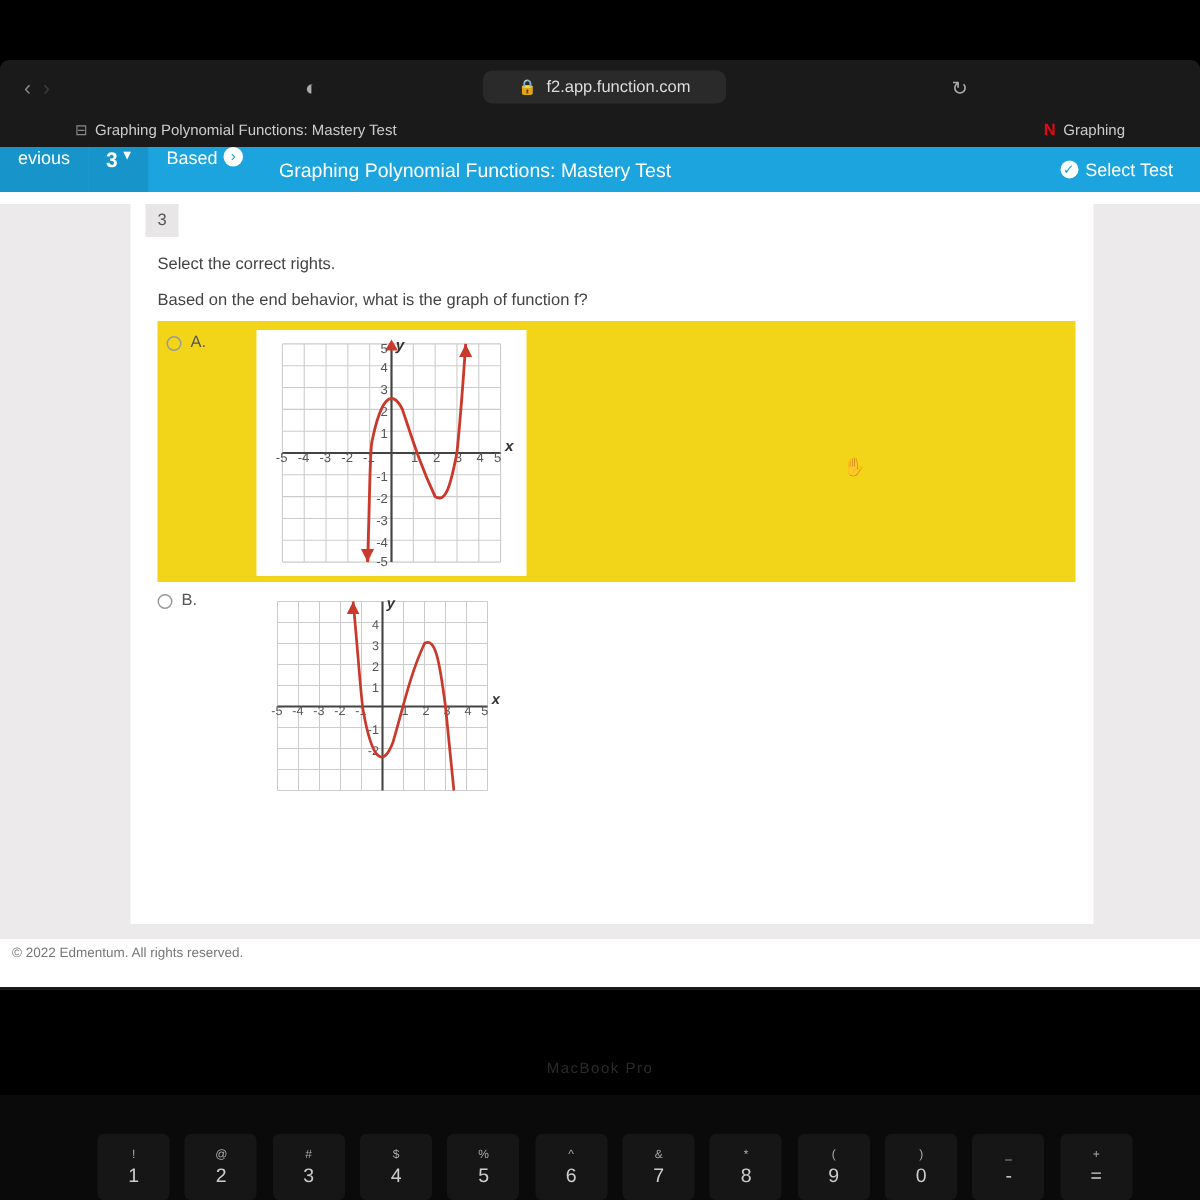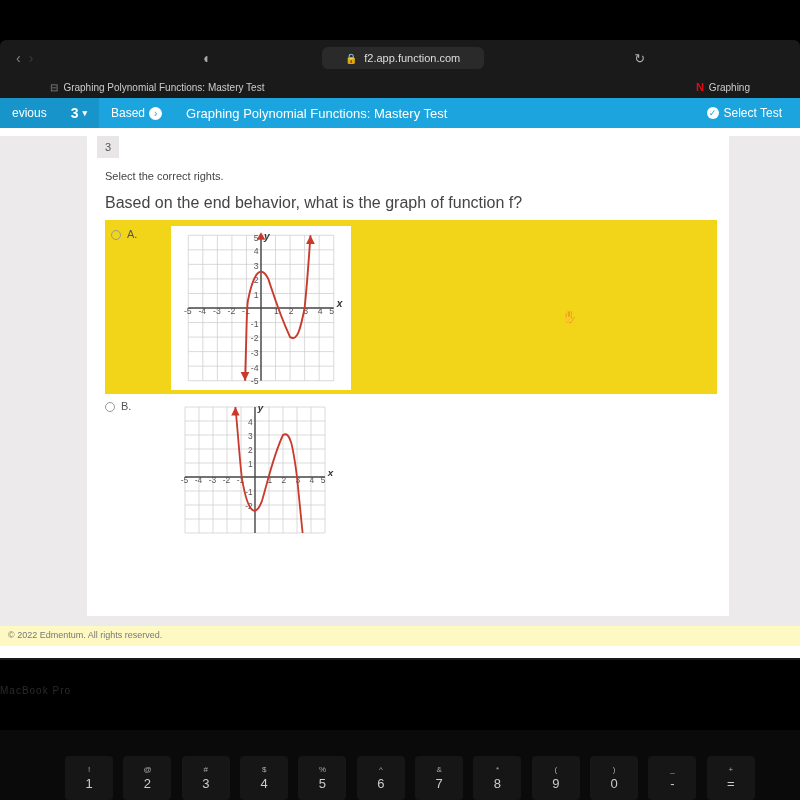--- a/index.html
+++ b/index.html
@@ -67,21 +67,21 @@
       position: relative;
     }
     .toolbar {
       height: 30px;
       background: #1ba4de;
       color: #fff;
       display: flex;
       align-items: center;
       font-size: 12px;
     }
-    .tb-seg { padding: 0 12px; height:100%; display:flex; align-items:center; gap:4px }
+    .tb-seg { padding: 0 12px; height:100%; display:flex; align-items:flex-start; gap:4px }
     .tb-prev { background:#1795cb }
     .tb-num { background:#1795cb; font-size:14px; font-weight:600 }
     .tb-next { background:#1ba4de }
     .tb-next .arrow { background:#fff; color:#1ba4de; border-radius:50%; width:13px; height:13px; display:flex; align-items:center; justify-content:center; font-size:10px }
     .tb-title { flex: 1; font-size: 13px; padding-left:12px }
     .tb-submit { padding-right: 18px; display:flex; align-items:center; gap:5px }
     .check-ic { width:12px; height:12px; border-radius:50%; background:#fff; color:#1ba4de; font-size:9px; display:flex; align-items:center; justify-content:center }
     .content {
       background: #eceaea;
       height: 510px;
@@ -103,21 +103,21 @@
       height: 22px;
       display:flex;
       align-items:center;
       justify-content:center;
       font-size:11px;
       color:#555;
       margin-left: 10px;
       margin-top: 8px;
     }
     .qtext { font-size: 11px; color:#444; padding: 12px 18px 2px 18px }
-    .qsub { font-size: 16px; color:#444; padding: 10px 18px 4px 18px }
+    .qsub { font-size: 11px; color:#444; padding: 10px 18px 4px 18px }
     .formula { font-size: 12px; color:#333; padding: 4px 18px 10px 18px; font-style: italic; font-family: "Times New Roman", serif }
     .formula .fn { font-style:italic }
     .choice-row { display:flex; align-items:flex-start; gap:6px; padding-left:18px; padding-top:4px }
     .radio { width:10px; height:10px; border:1px solid #999; border-radius:50%; margin-top:4px; flex-shrink:0 }
     .clabel { font-size:11px; color:#555; margin-top:2px; margin-right:4px }
     .highlight {
       background: #f2d518;
       width: 612px;
       height: 174px;
       padding: 6px;
@@ -144,21 +144,21 @@
     .axis { stroke:#444; stroke-width:1 }
     .curve { stroke:#c93a2c; stroke-width:1.3; fill:none }
     .arrow-red { fill:#c93a2c }
     .tick-lbl { font-size:6px; fill:#555; font-family:Arial }
     .axis-lbl { font-size:7px; fill:#333; font-style:italic; font-weight:bold }
     .footer {
       position: absolute;
       bottom: 0;
       left: 0;
       right: 0;
-      background:#fef9c3;
+      background:#ffffff;
       height: 20px;
       font-size: 9px;
       color: #777;
       padding: 4px 8px;
     }
     .keyboard {
       position: absolute;
       bottom: 0;
       left: 0;
       right: 0;
@@ -179,23 +179,23 @@
       flex-direction:column;
       align-items:center;
       justify-content:center;
       font-size:9px;
       gap:2px;
     }
     .key .top { font-size:8px; color:#aaa }
     .key .bot { font-size:13px }
     .bezel-text {
       position:absolute;
-      bottom: 104px;
+      bottom: 82px;
       left:0; right:0;
-      text-align:left;
+      text-align:center;
       color:#2a2a2a;
       font-size:10px;
       letter-spacing:1px;
     }
   </style>
 </head>
 <body>
 
 <div class="screen">
 

